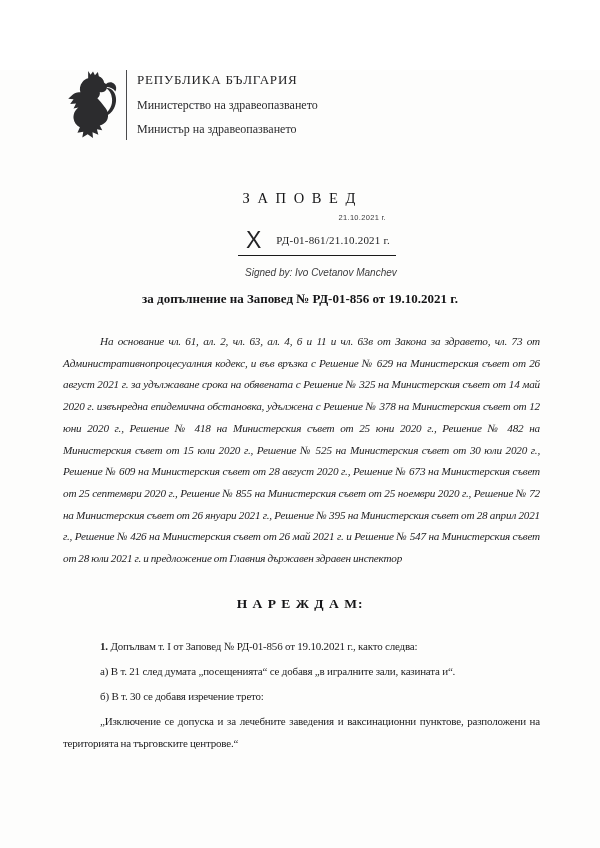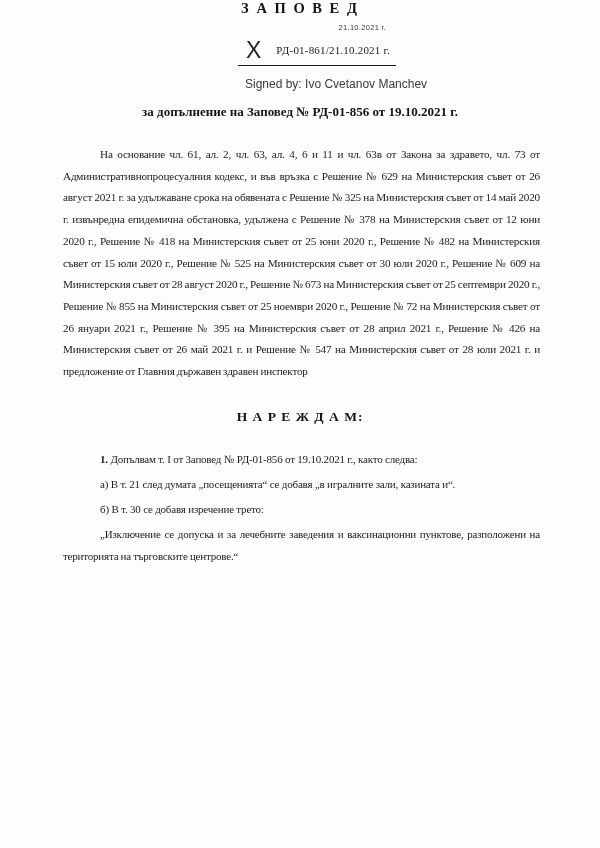--- a/index.html
+++ b/index.html
@@ -20,61 +20,94 @@
   .letterhead { display:flex; align-items:stretch; margin:70px 60px 0 64px; height:70px; }
   .coat-of-arms { width:58px; height:70px; flex:0 0 auto; }
   .coat-of-arms svg { width:58px; height:70px; display:block; }
   .lh-divider { width:1px; background:#4a4a4c; margin-left:4px; flex:0 0 auto; }
   .org-lines { padding:2px 0 3px 10px; display:flex; flex-direction:column; justify-content:space-between; }
   .org-country  { font-size:13px; letter-spacing:0.8px; color:#232325; }
   .org-ministry, .org-minister { font-size:12px; color:#2a2a2c; }
 
   
   .doc-title {
-    text-align:center;
-    font-weight:bold; font-size:14.5px; letter-spacing:2px; color:#151517;
+    margin-top:50px; text-align:center;
+    font-weight:normal; font-size:14.5px; letter-spacing:2px; color:#151517;
   }
 
   
   .sig-block { width:158px; margin:6px 4px 0 238px; font-family:"Liberation Sans","DejaVu Sans",sans-serif; }
   .sig-date { text-align:right; padding-right:10px; font-size:7.5px; letter-spacing:0.3px; color:#3b3b3d; }
   .sig-row {
     display:flex; align-items:center;
     margin-top:6px; padding:0 0 3px 8px;
     border-bottom:1.6px solid #1a1a1a;
   }
   .sig-x { font-size:23px; line-height:24px; font-weight:400; color:#242426; }
   .sig-number { font-size:11px; margin-left:15px; letter-spacing:0.2px; color:#242426;font-family:Liberation Serif, serif; }
-  .sig-signer { margin-top:11px; padding-left:7px; font-size:12px; color:#3b3b3d; white-space:nowrap; }
+  .sig-signer { margin-top:11px; padding-left:7px; font-size:10px; color:#3b3b3d; white-space:nowrap;font-style:italic; }
 
   
   .doc-subtitle { margin-top:13px; text-align:center; font-weight:bold; font-size:13px; color:#151517; }
 
   
   .legal-basis {
     margin:24px 60px 0 63px;
     text-align:justify; text-indent:37px;
     font-size:11.2px; line-height:21.7px;
     letter-spacing:-0.2px; word-spacing:-0.5px;
     color:#1d1d1f;
+    font-style:italic;
   }
   .decree-heading {
     margin-top:26px; text-align:center;
     font-weight:bold; font-size:13.5px; letter-spacing:1px; color:#151517;
   }
   .order-items { margin:24px 60px 0 63px; font-size:11px; letter-spacing:-0.2px; color:#1d1d1f; }
   .order-item { text-indent:37px; line-height:21.7px; margin-bottom:3.5px; }
   .order-item.justified { text-align:justify; word-spacing:-0.3px; margin-bottom:0; }
   .item-marker.bold { font-weight:bold; }
 </style>
 </head>
 <body>
 
 <div class="page">
 
+  <header class="letterhead">
+    <div class="coat-of-arms">
+      <svg viewBox="0 0 58 72" xmlns="http://www.w3.org/2000/svg" aria-hidden="true">
+        <g fill="#2c2c2e">
+
+          <path d="M24 1 L26.5 5 L29 1.5 L31 5.5 L34 2 L35 6.5
+                   C38 7.5 40 10 40.5 13 C43 14 44 17 43 19.5
+                   C41.5 22.5 38.5 23.5 36 22.5 C36.5 25 35.5 27.5 33.5 29
+                   L37 33 L41 38 C44.5 42 45.5 47 43.5 51.5
+                   C42 54.5 39 56.5 36 57 L38.5 62 L33 61 L34.5 66.5
+                   L28.5 64 L29 70 L23.5 66 L18 69.5 L19 63.5 L13 64.5
+                   L15.5 59 C12 57.5 9.5 54 9 50 C8.5 45.5 10.5 41 14 38.5
+                   L9 39.5 L11.5 34.5 L5.5 35 L9 30 L3.5 29.5 L8 25.5
+                   C10 23.5 13 22.5 16 23 C15 19.5 15.5 15.5 18 12.5
+                   C19.5 10.5 21.5 9 24 8.5 Z"></path>
+
+          <path d="M40 46 C46 42.5 49.5 36 48.5 29 C48 24 45.5 20.5 42.5 18.5
+                   C45.5 18 48.5 19.5 50.5 22.5 C53.5 27 53.5 34 50.5 39.5
+                   C48.5 43.5 45 46.5 41 47.8 Z"></path>
+
+          <path d="M42 15 C44.5 12 48.5 12 51 14.5 C53 16.5 53.5 19.5 52 22
+                   C50 19 46.5 17.2 42 17.4 Z"></path>
+        </g>
+      </svg>
+    </div>
+    <div class="lh-divider"></div>
+    <div class="org-lines">
+      <div class="org-country">РЕПУБЛИКА БЪЛГАРИЯ</div>
+      <div class="org-ministry">Министерство на здравеопазването</div>
+      <div class="org-minister">Министър на здравеопазването</div>
+    </div>
+  </header>
 
   <div class="doc-title">З А П О В Е Д</div>
 
   <div class="sig-block">
     <div class="sig-date">21.10.2021 г.</div>
     <div class="sig-row">
       <span class="sig-x">X</span>
       <span class="sig-number">РД-01-861/21.10.2021 г.</span>
     </div>
     <div class="sig-signer">Signed by: Ivo Cvetanov Manchev</div>

